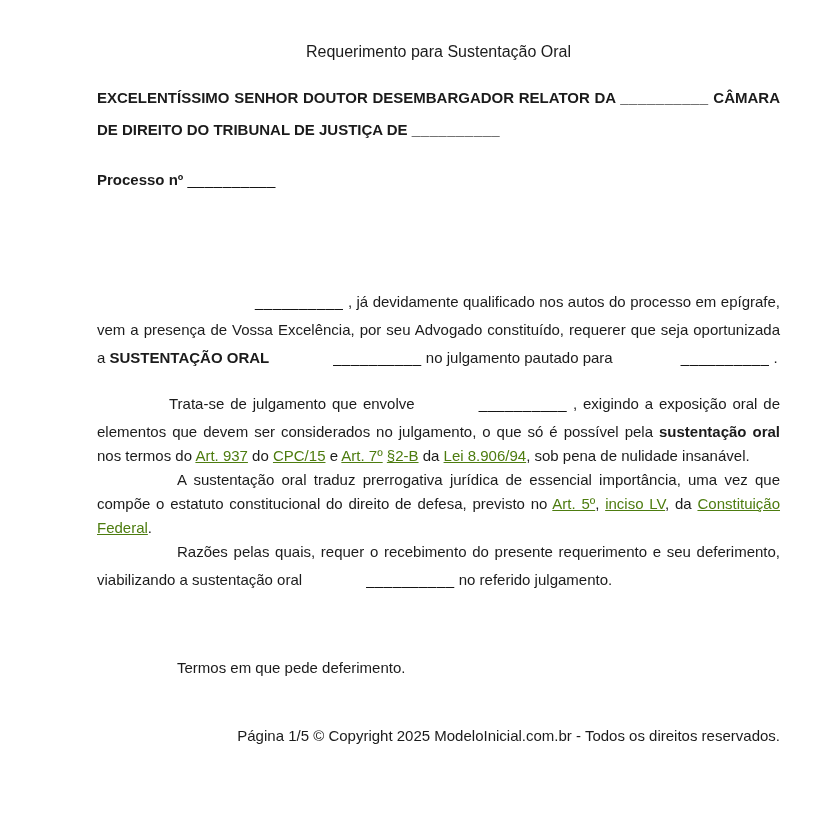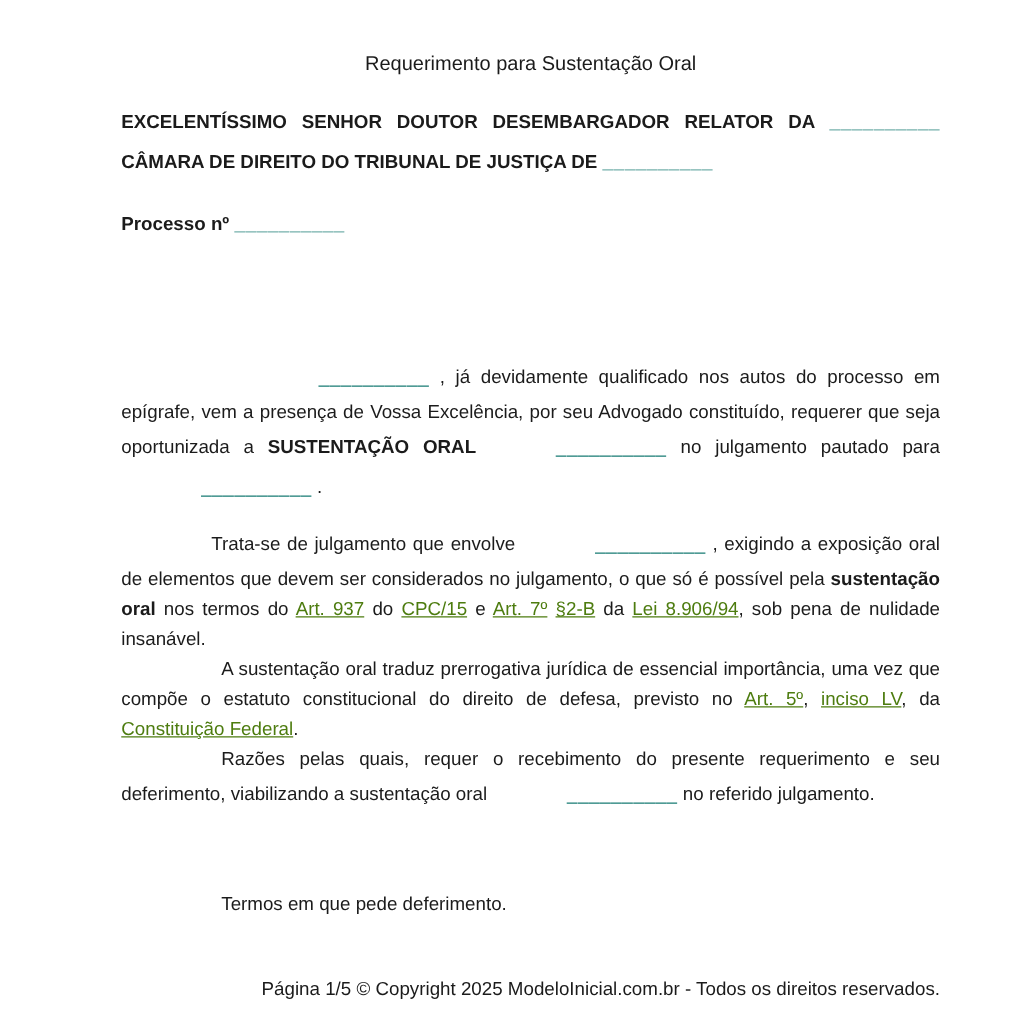--- a/index.html
+++ b/index.html
@@ -8,41 +8,41 @@
     width: 828px;
     height: 828px;
     margin: 0 auto;
     font-family: "Liberation Sans", sans-serif;
     color: #1b1b1b;
     overflow: hidden;
   }
   .page {
     width: 828px;
     height: 784px;
-    padding: 42px 76px 0 97px;
+    padding: 42px 48px 0 97px;
     background: #ffffff;
   }
   .doc-title {
     text-align: center;
     font-size: 16px;
     line-height: 19px;
     font-weight: normal;
     color: #1b1b1b;
   }
   .doc-heading {
     margin-top: 21px;
     font-size: 15px;
     font-weight: bold;
     line-height: 31px;
     text-align: justify;
   }
   .processo-line {
     margin-top: 18px;
     font-size: 15px;
-    font-weight: bold;
+    font-weight: normal;
     line-height: 24px;
   }
   .para {
     font-size: 15px;
     line-height: 24px;
     text-align: justify;
   }
   .para strong { font-weight: bold; }
   .para-1 { margin-top: 90px; text-indent: 158px; }
   .para-2 { margin-top: 14px; text-indent: 72px; }
@@ -50,21 +50,21 @@
   .para-4 { text-indent: 80px; }
   .closing-line {
     margin-top: 60px;
     font-size: 15px;
     line-height: 24px;
     text-indent: 80px;
     text-align: left;
   }
   .blank {
     display: inline-block;
-    color: #0f766e;
+    color: #000000;
     line-height: 32px;
     text-indent: 0;
     letter-spacing: 0.5px;
     white-space: nowrap;
   }
   .tab {
     display: inline-block;
     width: 64px;
     text-indent: 0;
   }

